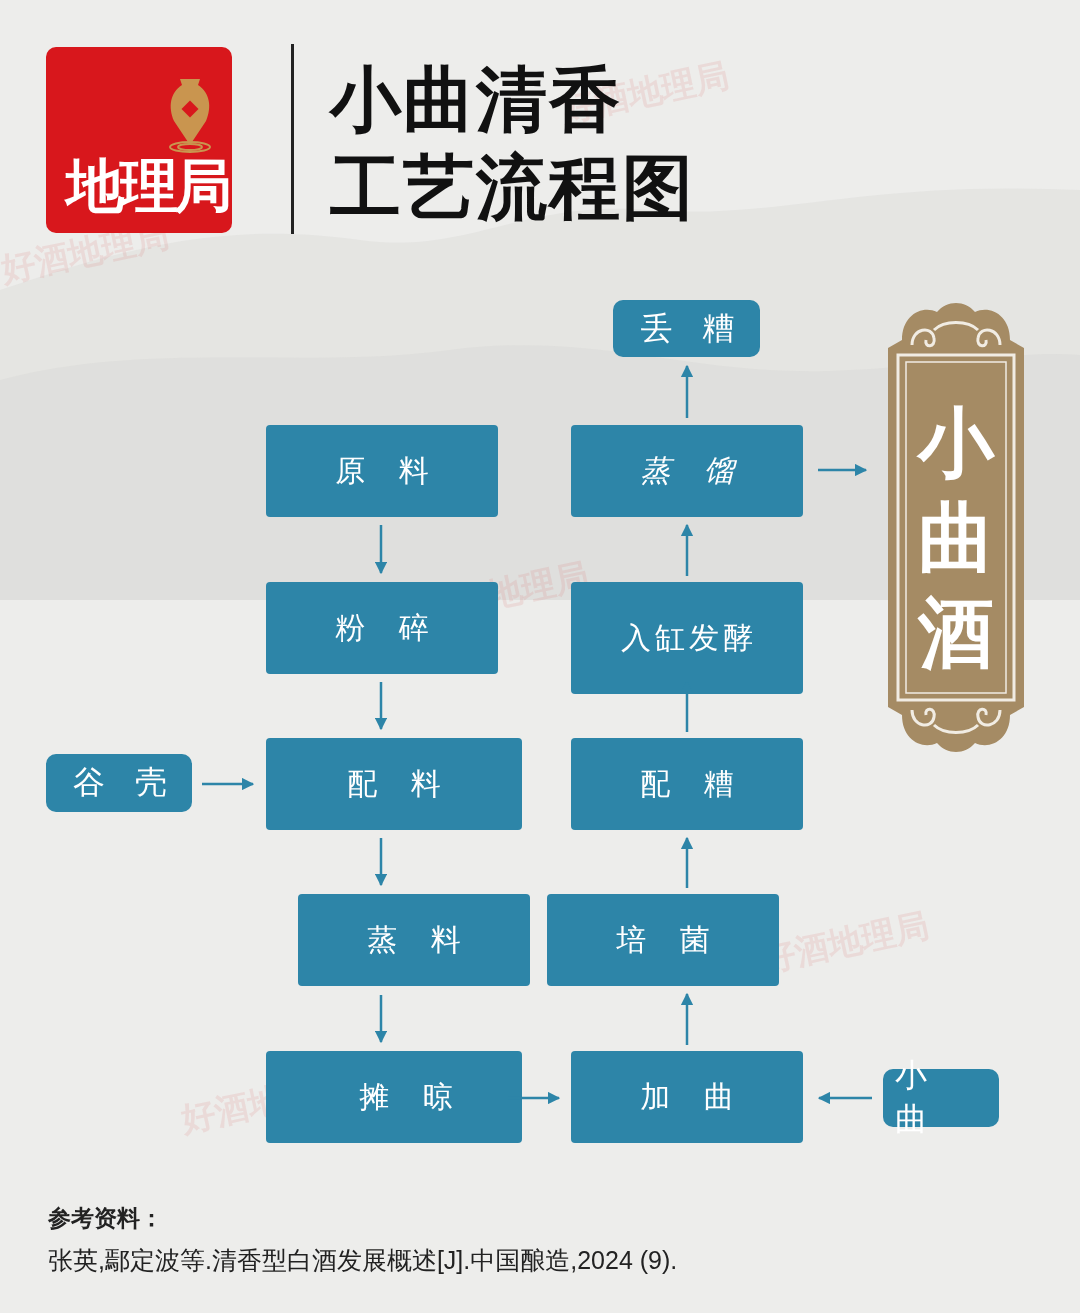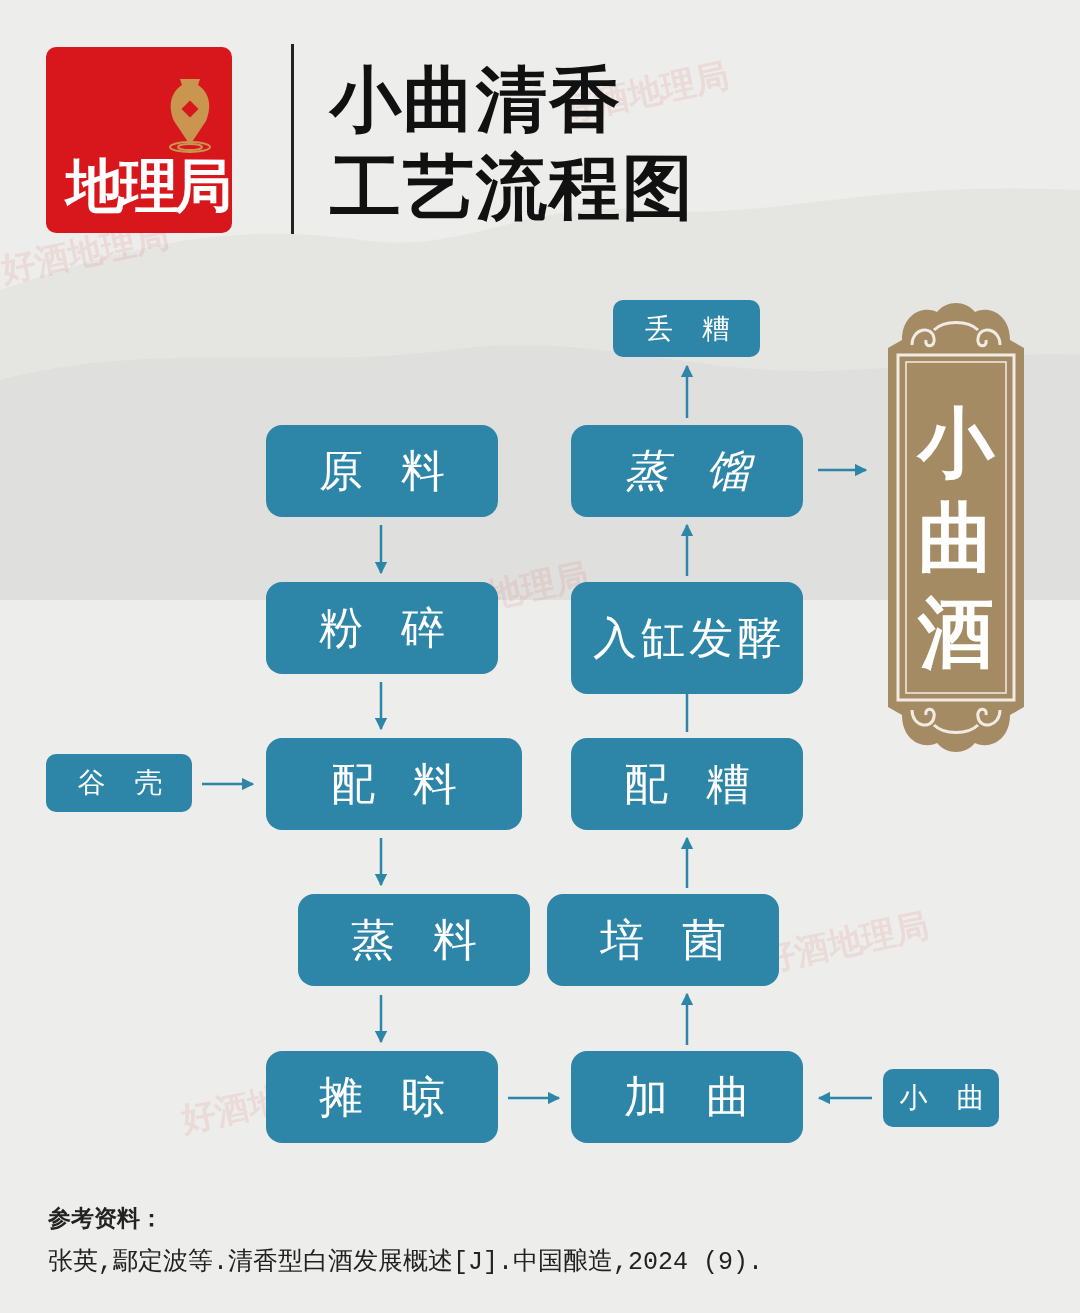--- a/index.html
+++ b/index.html
@@ -20,36 +20,36 @@
     .logo .l2 { position: absolute; left: 20px; top: 104px; font-size: 58px; letter-spacing: -4px; line-height: 70px; }
     .divider {
       position: absolute; left: 291px; top: 44px; width: 3px; height: 190px; background: #222;
     }
     .title {
       position: absolute; left: 330px; top: 55px; font-size: 71px; line-height: 88px;
       color: #111; font-weight: bold; letter-spacing: 2px;
     }
     .box {
       position: absolute; background: #2d85a8; color: #fff;
-      border-radius: 16px; display: flex; align-items: center; justify-content: center;
-      font-size: 44px; letter-spacing: 12px;
+      border-radius: 4px; display: flex; align-items: center; justify-content: center;
+      font-size: 30px; letter-spacing: 12px;
     }
-    .box.small { border-radius: 10px; font-size: 28px; letter-spacing: 10px; }
+    .box.small { border-radius: 10px; font-size: 32px; letter-spacing: 10px; }
     .box span { padding-left: 12px; }
     .arrow { position: absolute; }
     .scroll {
       position: absolute; left: 882px; top: 300px; width: 148px; height: 455px;
     }
     .scroll-text {
       position: absolute; left: 0; top: 95px; width: 148px; text-align: center;
       color: #fff; font-size: 76px; line-height: 95px; font-weight: bold;
     }
     .refs {
       position: absolute; left: 48px; top: 1203px; color: #222;
-      font-family: Liberation Mono, monospace;
+      font-family: Liberation Sans, sans-serif;
     }
     .refs .h { font-size: 23px; font-weight: bold; margin-bottom: 10px; }
     .refs .c { font-size: 25px; }
     .wm {
       position: absolute; color: rgba(220,90,90,0.13); font-family: "DejaVu Sans", sans-serif;
       font-weight: bold; font-size: 34px; transform: rotate(-12deg);
     }
   </style>
 </head>
 <body>
@@ -91,21 +91,21 @@
 </div>
 <div class="box" style="left:266px;top:582px;width:232px;height:92px;">
   <span>粉 碎</span>
 </div>
 <div class="box" style="left:266px;top:738px;width:256px;height:92px;">
   <span>配 料</span>
 </div>
 <div class="box" style="left:266px;top:894px;width:232px;height:92px;margin-left:32px;">
   <span>蒸 料</span>
 </div>
-<div class="box" style="left:266px;top:1051px;width:232px;height:92px;">
+<div class="box" style="left:266px;top:1051px;width:232px;height:92px;padding-left:24px;">
   <span>摊 晾</span>
 </div>
 
 <div class="box" style="left:571px;top:425px;width:232px;height:92px;font-style:italic;">
   <span>蒸 馏</span>
 </div>
 <div class="box" style="left:571px;top:582px;width:232px;height:112px;letter-spacing:4px;">
   <span style="padding-left:4px;">入缸发酵</span>
 </div>
 <div class="box" style="left:571px;top:738px;width:232px;height:92px;">

